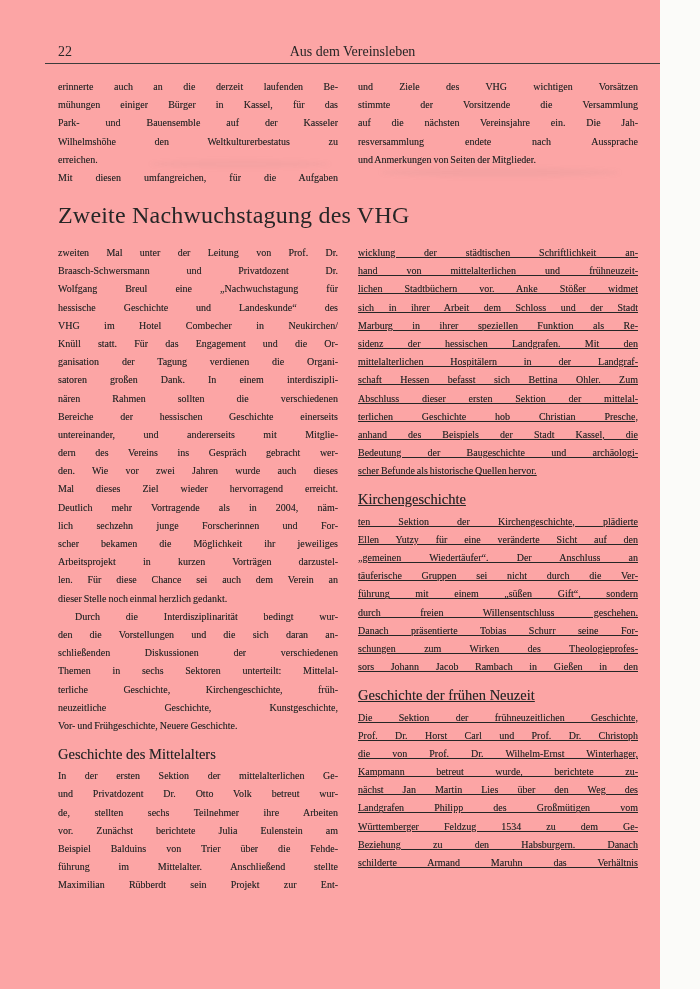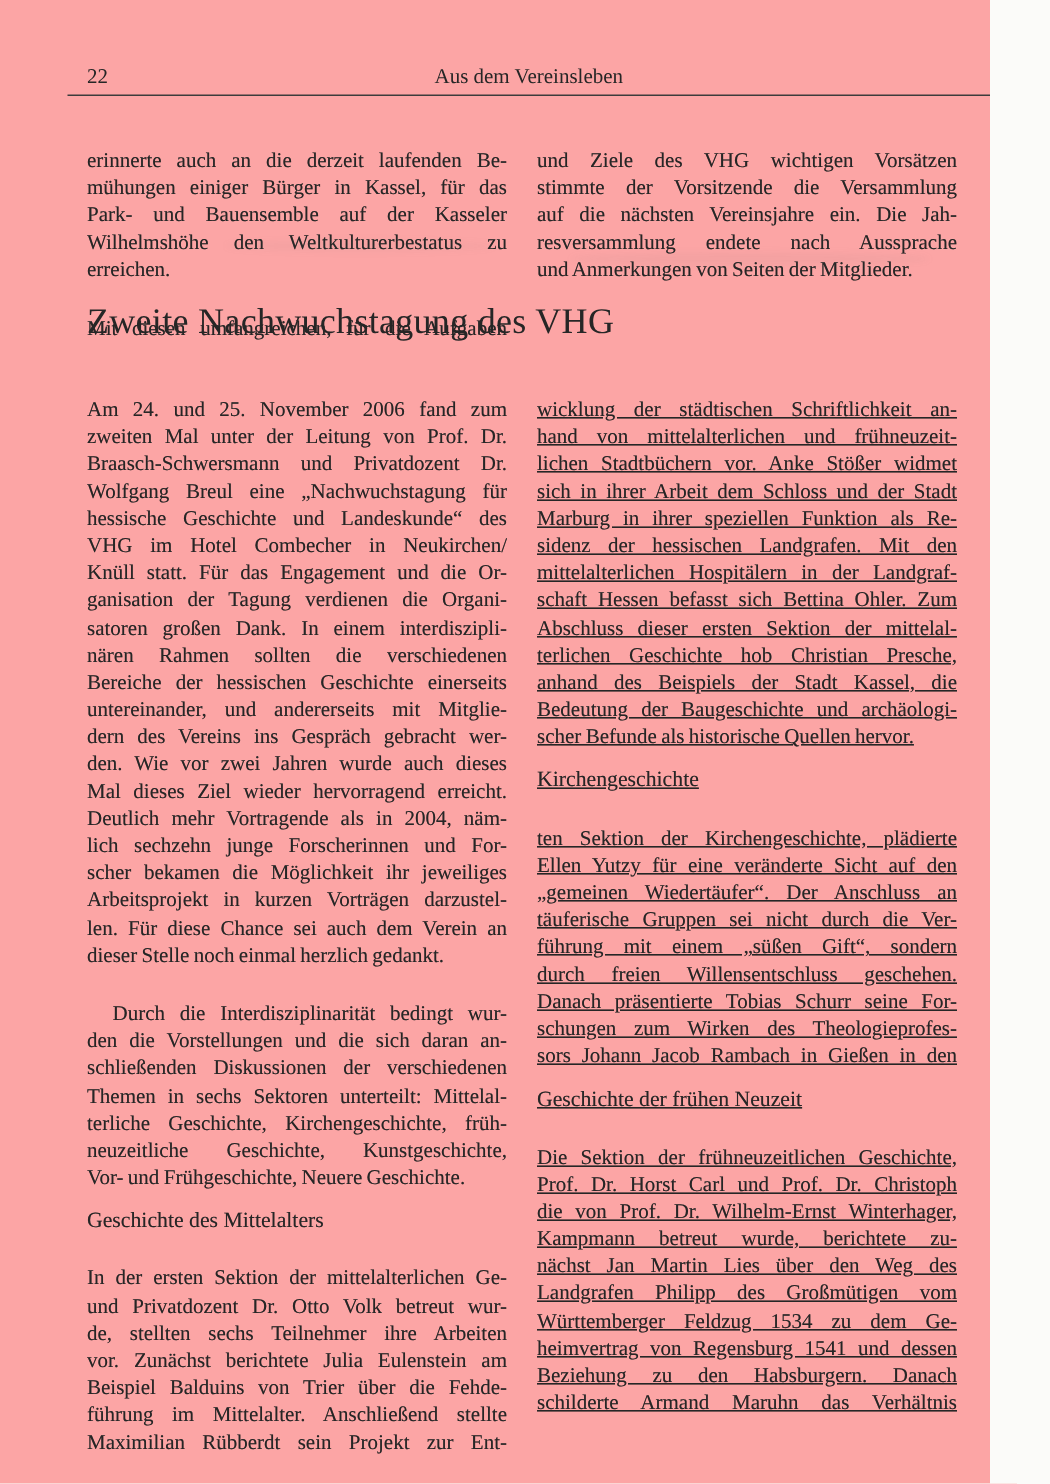--- a/index.html
+++ b/index.html
@@ -23,21 +23,21 @@
   
   .article-title {
     position:absolute; left:58px; top:199px; width:600px;
     font-size:24px; font-weight:normal; margin:0; line-height:32px;
     letter-spacing:0.2px;
   }
   
   .col-left  { position:absolute; left:58px;  top:244px; width:280px; }
   .col-right { position:absolute; left:358px; top:244px; width:280px;text-decoration:underline; }
 
-  .textblock { font-size:14px; word-spacing:-0.6px;margin-top:21px; }
+  .textblock { font-size:10px; word-spacing:-0.6px; }
   .line {
     height:18.2px; line-height:18.2px; overflow:hidden;
     text-align:justify; text-align-last:justify;
     text-shadow:0 0 0.4px rgba(40,40,40,0.45);
   }
   .line.line-last { text-align-last:left; }
   .first-indent .line:first-child { text-indent:17px; }
 
   .subheading {
     margin-top:10px; margin-bottom:4px;
@@ -87,21 +87,20 @@
         <div class="line">auf die nächsten Vereinsjahre ein. Die Jah-</div>
         <div class="line">resversammlung endete nach Aussprache</div>
         <div class="line line-last">und Anmerkungen von Seiten der Mitglieder.</div>
       </div>
   </div>
 
   <h1 class="article-title">Zweite Nachwuchstagung des VHG</h1>
 
   <div class="col-left">
     <div class="textblock">
-        <div class="line">Am 24. und 25. November 2006 fand zum</div>
         <div class="line">zweiten Mal unter der Leitung von Prof. Dr.</div>
         <div class="line">Braasch-Schwersmann und Privatdozent Dr.</div>
         <div class="line">Wolfgang Breul eine „Nachwuchstagung für</div>
         <div class="line">hessische Geschichte und Landeskunde“ des</div>
         <div class="line">VHG im Hotel Combecher in Neukirchen/</div>
         <div class="line">Knüll statt. Für das Engagement und die Or-</div>
         <div class="line">ganisation der Tagung verdienen die Organi-</div>
         <div class="line">satoren großen Dank. In einem interdiszipli-</div>
         <div class="line">nären Rahmen sollten die verschiedenen</div>
         <div class="line">Bereiche der hessischen Geschichte einerseits</div>
@@ -167,21 +166,20 @@
       </div>
     <div class="subheading">Geschichte der frühen Neuzeit</div>
     <div class="textblock">
         <div class="line">Die Sektion der frühneuzeitlichen Geschichte,</div>
         <div class="line">Prof. Dr. Horst Carl und Prof. Dr. Christoph</div>
         <div class="line">die von Prof. Dr. Wilhelm-Ernst Winterhager,</div>
         <div class="line">Kampmann betreut wurde, berichtete zu-</div>
         <div class="line">nächst Jan Martin Lies über den Weg des</div>
         <div class="line">Landgrafen Philipp des Großmütigen vom</div>
         <div class="line">Württemberger Feldzug 1534 zu dem Ge-</div>
-        <div class="line">heimvertrag von Regensburg 1541 und dessen</div>
         <div class="line">Beziehung zu den Habsburgern. Danach</div>
         <div class="line">schilderte Armand Maruhn das Verhältnis</div>
       </div>
   </div>
 
   <div class="scan-edge-line"></div>
   <div class="scan-smudge-1"></div>
   <div class="scan-smudge-2"></div>
 </div>
 

